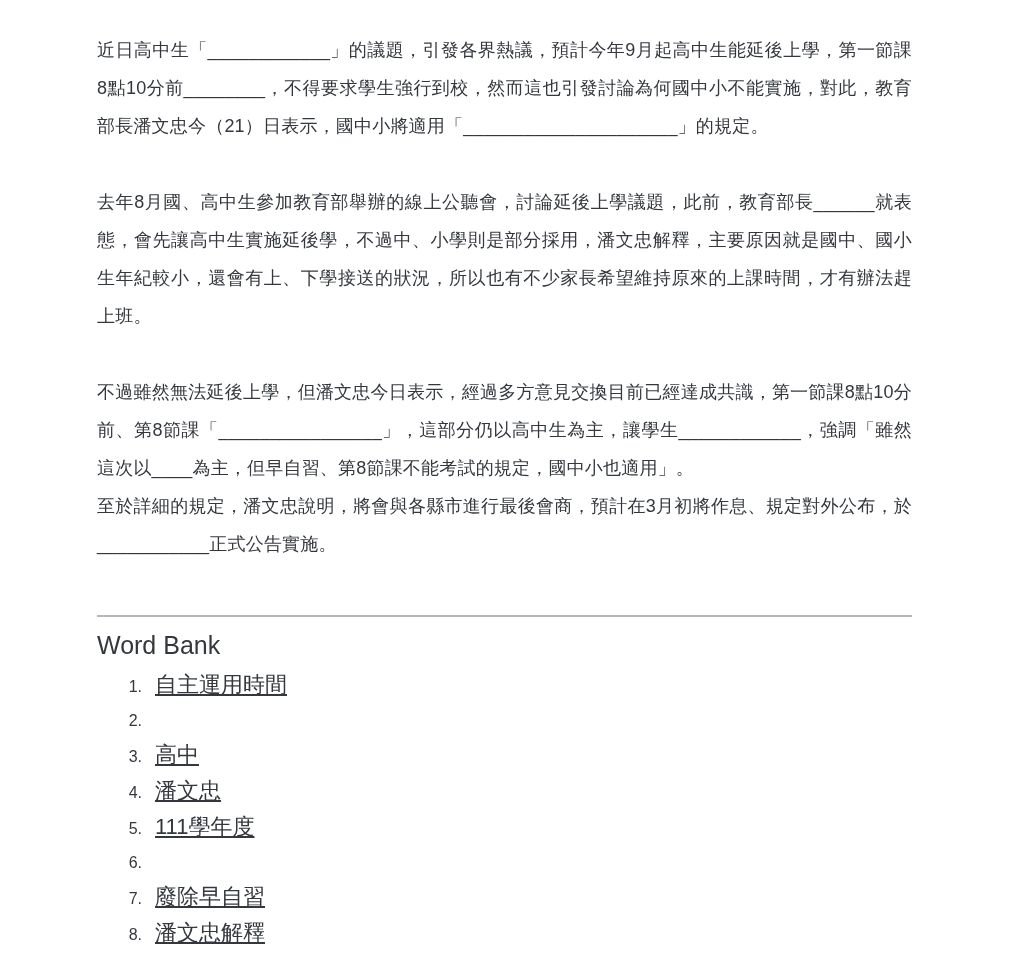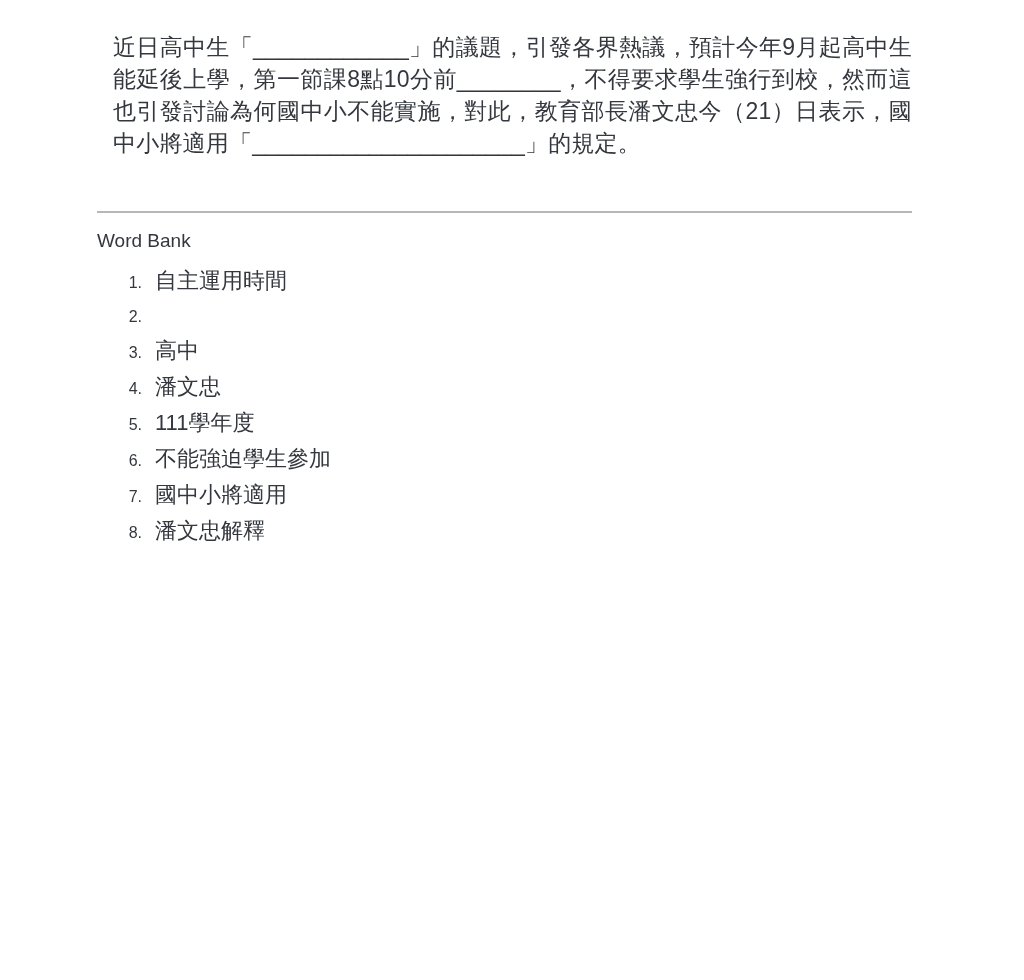--- a/index.html
+++ b/index.html
@@ -13,42 +13,42 @@
     overflow: hidden;
     font-family: "Liberation Sans", "DejaVu Sans", sans-serif;
     color: #34383e;
   }
   .page {
     width: 815px;
     margin-left: 97px;
     padding-top: 31px;
   }
   .article .para {
-    margin: 0 0 38px 16px;
-    font-size: 23px;
-    line-height: 32px;
+    margin: 0 0 38px 0;
+    font-size: 18px;
+    line-height: 38px;
     text-align: justify;
     letter-spacing: 0.2px;
     word-break: break-all;
   }
   .article .para.tight {
     margin-bottom: 0;
   }
   .divider {
     border: none;
     border-top: 2px solid #b7b7b7;
     margin: 52px 0 0 0;
     width: 815px;
   }
   .word-bank {
     margin-top: 15px;
   }
   .wb-title {
     margin: 0;
-    font-size: 19px;
+    font-size: 25px;
     font-weight: 400;
     line-height: 26px;
     color: #34383e;
   }
   .wb-list {
     list-style: none;
     margin: 10px 0 0 0;
     padding: 0;
   }
   .wb-item {
@@ -58,29 +58,33 @@
     font-size: 22px;
   }
   .wb-num {
     width: 45px;
     text-align: right;
     font-size: 16px;
     flex: 0 0 45px;
   }
   .wb-label {
     margin-left: 13px;
+    text-decoration: underline;
   }
 </style>
 </head>
 <body>
 
 <main class="page">
 
   <article class="article">
     <p class="para">近日高中生「____________」的議題，引發各界熱議，預計今年9月起高中生能延後上學，第一節課8點10分前________，不得要求學生強行到校，然而這也引發討論為何國中小不能實施，對此，教育部長潘文忠今（21）日表示，國中小將適用「_____________________」的規定。</p>
+    <p class="para">去年8月國、高中生參加教育部舉辦的線上公聽會，討論延後上學議題，此前，教育部長______就表態，會先讓高中生實施延後學，不過中、小學則是部分採用，潘文忠解釋，主要原因就是國中、國小生年紀較小，還會有上、下學接送的狀況，所以也有不少家長希望維持原來的上課時間，才有辦法趕上班。</p>
+    <p class="para tight">不過雖然無法延後上學，但潘文忠今日表示，經過多方意見交換目前已經達成共識，第一節課8點10分前、第8節課「________________」，這部分仍以高中生為主，讓學生____________，強調「雖然這次以____為主，但早自習、第8節課不能考試的規定，國中小也適用」。</p>
+    <p class="para">至於詳細的規定，潘文忠說明，將會與各縣市進行最後會商，預計在3月初將作息、規定對外公布，於___________正式公告實施。</p>
   </article>
 
   <hr class="divider">
 
   <section class="word-bank">
     <h2 class="wb-title">Word Bank</h2>
     <ol class="wb-list">
       <li class="wb-item">
         <span class="wb-num">1.</span>
         <span class="wb-label">自主運用時間</span>
@@ -95,25 +99,24 @@
       <li class="wb-item">
         <span class="wb-num">4.</span>
         <span class="wb-label">潘文忠</span>
       </li>
       <li class="wb-item">
         <span class="wb-num">5.</span>
         <span class="wb-label">111學年度</span>
       </li>
       <li class="wb-item">
         <span class="wb-num">6.</span>
-        <span class="wb-label">不能強迫學生參加</span>
       </li>
       <li class="wb-item">
         <span class="wb-num">7.</span>
-        <span class="wb-label">國中小將適用</span>
+        <span class="wb-label">廢除早自習</span>
       </li>
       <li class="wb-item">
         <span class="wb-num">8.</span>
         <span class="wb-label">潘文忠解釋</span>
       </li>
     </ol>
   </section>
 
 </main>
 

